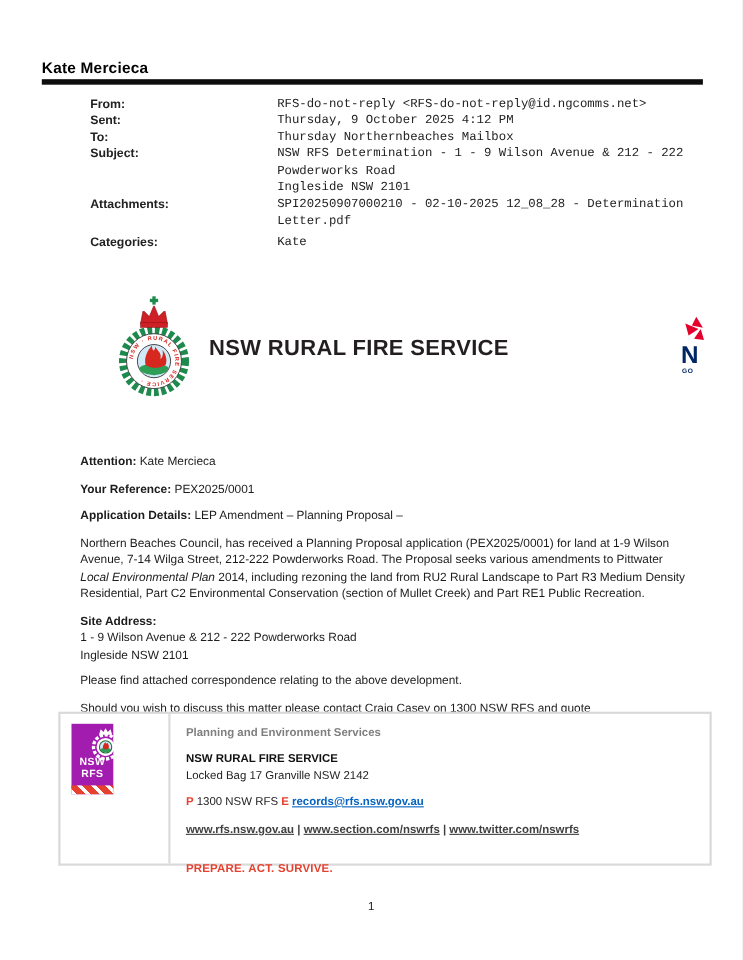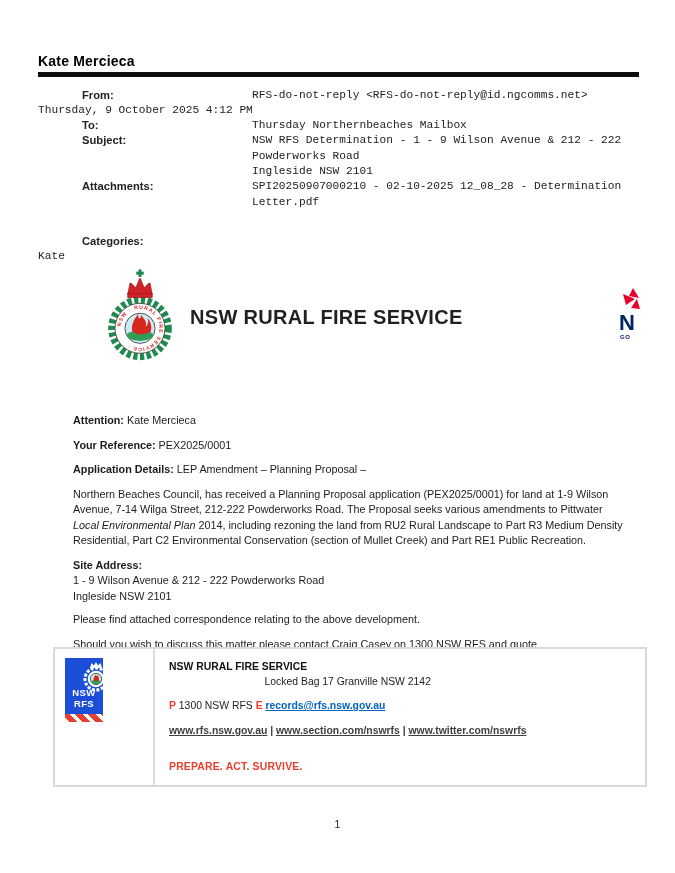--- a/index.html
+++ b/index.html
@@ -13,45 +13,45 @@
     overflow:hidden;
   }
   
   .header-wrap{position:absolute;left:38px;right:36px;top:53px;}
   .recipient{font-size:14px;font-weight:bold;color:#000;margin:0;line-height:17px;letter-spacing:.2px;}
   .rule{height:4.5px;background:#0d0d0d;margin-top:2px;}
   .fields{margin-top:11px;font-size:11.2px;line-height:15.3px;color:#222;}
   .frow{display:flex;}
   .flabel{width:170px;font-weight:bold;flex:none;padding-left:44px;}
   .fvalue{flex:1;max-width:432px;font-family:Liberation Mono, monospace;}
-  .categories-row{margin-top:24px;flex-direction:column;}
+  .categories-row{margin-top:4px;}
   
   .logo-row{position:absolute;left:107px;top:268px;display:flex;align-items:center;}
   .crest{width:66px;height:98px;display:block;}
   .logo-title{margin-left:17px;font-size:20px;font-weight:bold;color:#231f20;letter-spacing:.3px;white-space:nowrap;}
   .nswgov{position:absolute;left:619px;top:286px;width:22px;height:60px;overflow:hidden;}
   
   .body-wrap{position:absolute;left:73px;right:50px;top:413px;font-size:10.8px;line-height:15.5px;color:#1c1c1c;}
   .bline{margin:0 0 9px 0;}
   .bl{font-weight:bold;}
   .para{margin:0 0 9px 0;}
   .addr-block{margin:0 0 8px 0;}
   .it{font-style:italic;}
   
   .sigbox{position:absolute;left:53px;top:647px;width:590px;height:136px;border:2px solid #d9d9d9;display:flex;background:#fff;}
   .sigleft{width:88px;border-right:2px solid #dcdcdc;padding:9px 0 0 10px;flex:none;}
-  .badge{width:38px;height:64px;background:#1d4ed8;position:relative;}
+  .badge{width:38px;height:64px;background:#a21caf;position:relative;}
   .badge-crest{position:absolute;top:3px;left:14px;width:34px;height:32px;}
   .badge-text{position:absolute;bottom:13px;width:100%;text-align:center;color:#fff;font-weight:bold;font-size:9.5px;letter-spacing:.4px;}
   .badge-stripes{position:absolute;bottom:0;left:0;right:0;height:8px;
      background:repeating-linear-gradient(45deg,#ffffff 0 3.5px,#e6402f 3.5px 9px);}
   .sigright{padding:11px 0 0 14px;font-size:10.4px;line-height:13px;color:#222;}
   .dept{color:#7f7f7f;font-weight:bold;margin-bottom:11px;}
   .org{font-weight:bold;color:#111;margin-bottom:2px;}
-  .addr{margin-bottom:11px;text-align:center;}
+  .addr{margin-bottom:11px;}
   .contact{margin-bottom:12px;}
   .red-label{color:#e6402f;font-weight:bold;}
   .email-link{color:#0563c1;font-weight:bold;text-decoration:underline;cursor:pointer;}
   .weblinks{margin-bottom:12px;color:#3f3f3f;font-weight:bold;}
   .weblink{color:#3f3f3f;text-decoration:underline;cursor:pointer;}
   .sep{text-decoration:none;}
   .slogan{color:#e6402f;font-weight:bold;letter-spacing:.2px;margin-top:23px;}
   
   .pagenum{position:absolute;top:818px;left:0;right:0;text-align:center;font-size:10.5px;color:#222;}
 </style>
@@ -63,20 +63,21 @@
   <div class="header-wrap">
     <h1 class="recipient">Kate Mercieca</h1>
     <div class="rule"></div>
 
     <div class="fields">
       <div class="frow">
         <span class="flabel">From:</span>
         <span class="fvalue">RFS-do-not-reply &lt;RFS-do-not-reply@id.ngcomms.net&gt;</span>
       </div>
       <div class="frow">
+        <span class="flabel">Sent:</span>
         <span class="fvalue">Thursday, 9 October 2025 4:12 PM</span>
       </div>
       <div class="frow">
         <span class="flabel">To:</span>
         <span class="fvalue">Thursday Northernbeaches Mailbox</span>
       </div>
       <div class="frow">
         <span class="flabel">Subject:</span>
         <span class="fvalue"><span>NSW RFS Determination - 1 - 9 Wilson Avenue &amp; 212 - 222 Powderworks Road</span><br>
           <span>Ingleside NSW 2101</span></span>
@@ -164,20 +165,21 @@
           <circle cx="17" cy="18" r="8.2" fill="#ffffff"></circle>
           <circle cx="17" cy="18" r="5.6" fill="#cfe9f6" stroke="#2a6b3a" stroke-width="1"></circle>
           <path d="M12.5,20 Q17,17 21.5,20 L21,22 Q17,24 13,22 Z" fill="#2e9e57"></path>
           <path d="M14.5,19.5 C14,17 15.5,15 17,13.5 C17,15.5 18.5,15.5 18.5,14 C19.5,15.5 20.5,17 19.8,19.5 Q17,21 14.5,19.5 Z" fill="#d6281e"></path>
         </svg>
         <div class="badge-text">NSW RFS</div>
         <div class="badge-stripes"></div>
       </div>
     </div>
     <div class="sigright">
+      <div class="dept">Planning and Environment Services</div>
       <div class="org">NSW RURAL FIRE SERVICE</div>
       <div class="addr">Locked Bag 17 Granville NSW 2142</div>
       <div class="contact"><span class="red-label">P</span><span> 1300 NSW RFS </span><span class="red-label">E</span><span> </span><a class="email-link">records@rfs.nsw.gov.au</a></div>
       <div class="weblinks"><a class="weblink">www.rfs.nsw.gov.au</a><span class="sep"> | </span><a class="weblink">www.section.com/nswrfs</a><span class="sep"> | </span><a class="weblink">www.twitter.com/nswrfs</a></div>
       <div class="slogan">PREPARE. ACT. SURVIVE.</div>
     </div>
   </div>
 
   <div class="pagenum">1</div>
 

